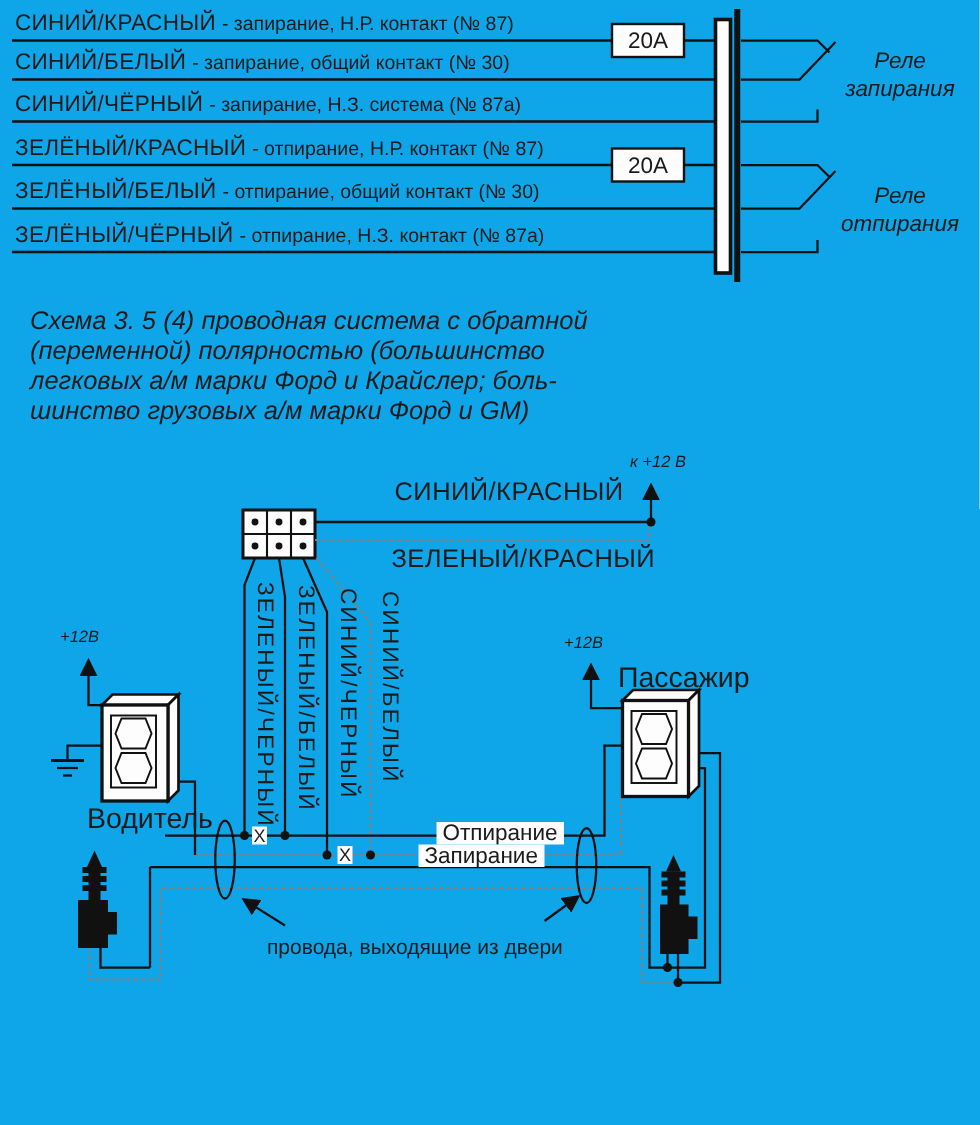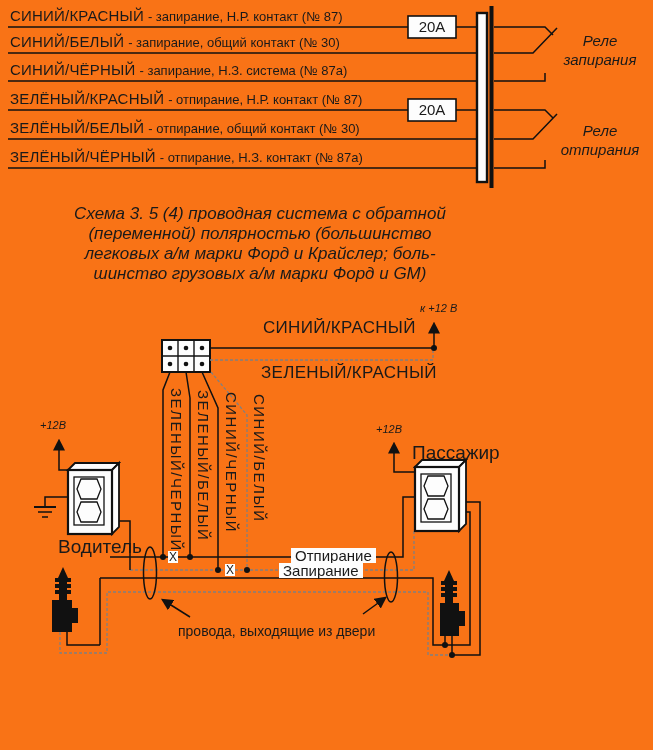--- a/index.html
+++ b/index.html
@@ -1,26 +1,26 @@
 <!DOCTYPE html>
 <html><head>
 <meta charset="utf-8">
 <style>
   html,body{margin:0;padding:0;background:#e8e8e8;}
   .stage{
-    position:relative;width:653px;height:750px;background:#f97316;
+    position:relative;width:653px;height:750px;background:#0ea5e9;
     font-family:"Liberation Sans",sans-serif;color:#1a1a1a;overflow:hidden;
   }
   .stage svg{position:absolute;left:0;top:0;}
   .lbl{position:absolute;white-space:pre-line;}
   .row-label{left:10px;width:470px;height:20px;white-space:nowrap;}
   .row-label .wname{font-size:15px;letter-spacing:.2px;}
   .row-label .wdesc{font-size:13px;margin-left:4px;}
   .relay-label{width:110px;text-align:center;font-style:italic;font-size:15px;line-height:19px;}
-  .caption{left:30px;top:204px;width:460px;text-align:center;font-style:italic;
+  .caption{left:20px;top:204px;width:460px;font-style:italic;
            font-size:17px;line-height:20px;}
   .big-wire{font-size:17px;letter-spacing:.3px;}
   .vwire{position:absolute;transform:rotate(90deg);transform-origin:0 0;
          font-size:15px;letter-spacing:1.5px;white-space:nowrap;line-height:16px;}
   .plus12{font-style:italic;font-size:11px;}
   .unit{font-size:19px;}
   .linelbl{font-size:15px;background:#fdfdfd;padding:0 4px;line-height:15px;}
   .xmark{position:absolute;font-size:12px;line-height:12px;background:#fdfdfd;padding:0 1px;}
   .note{font-size:14px;}
 </style>

